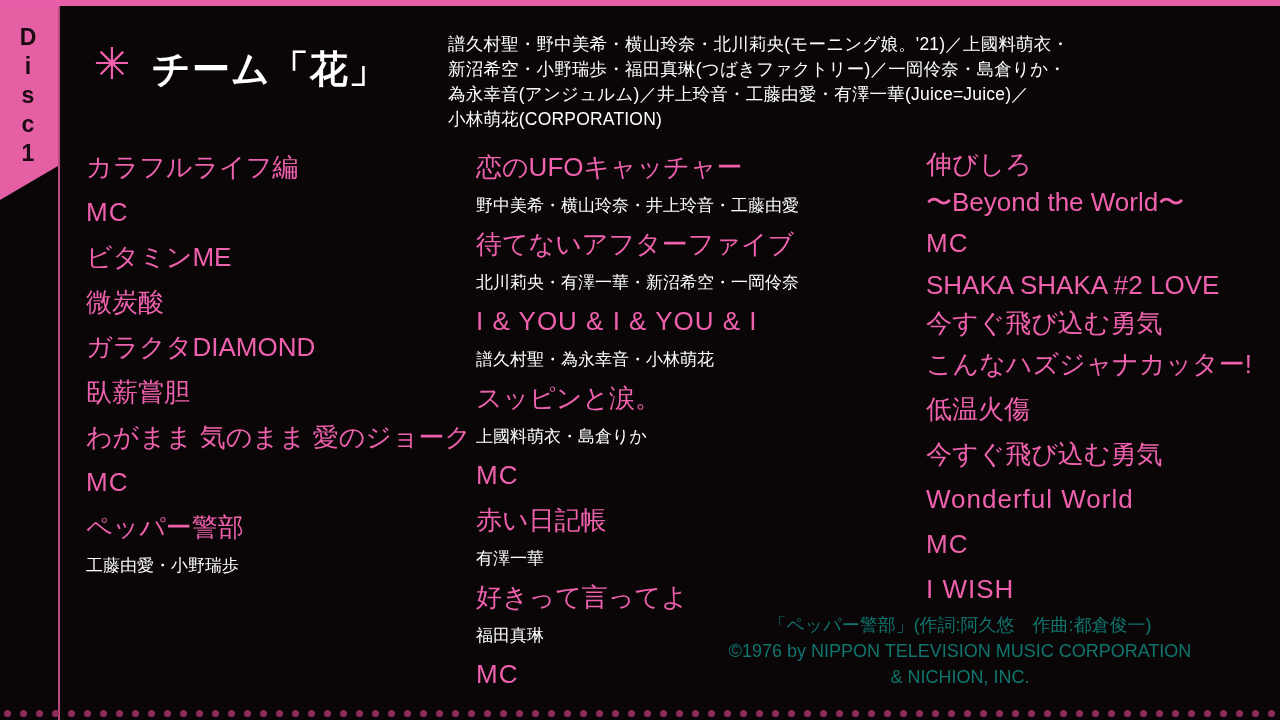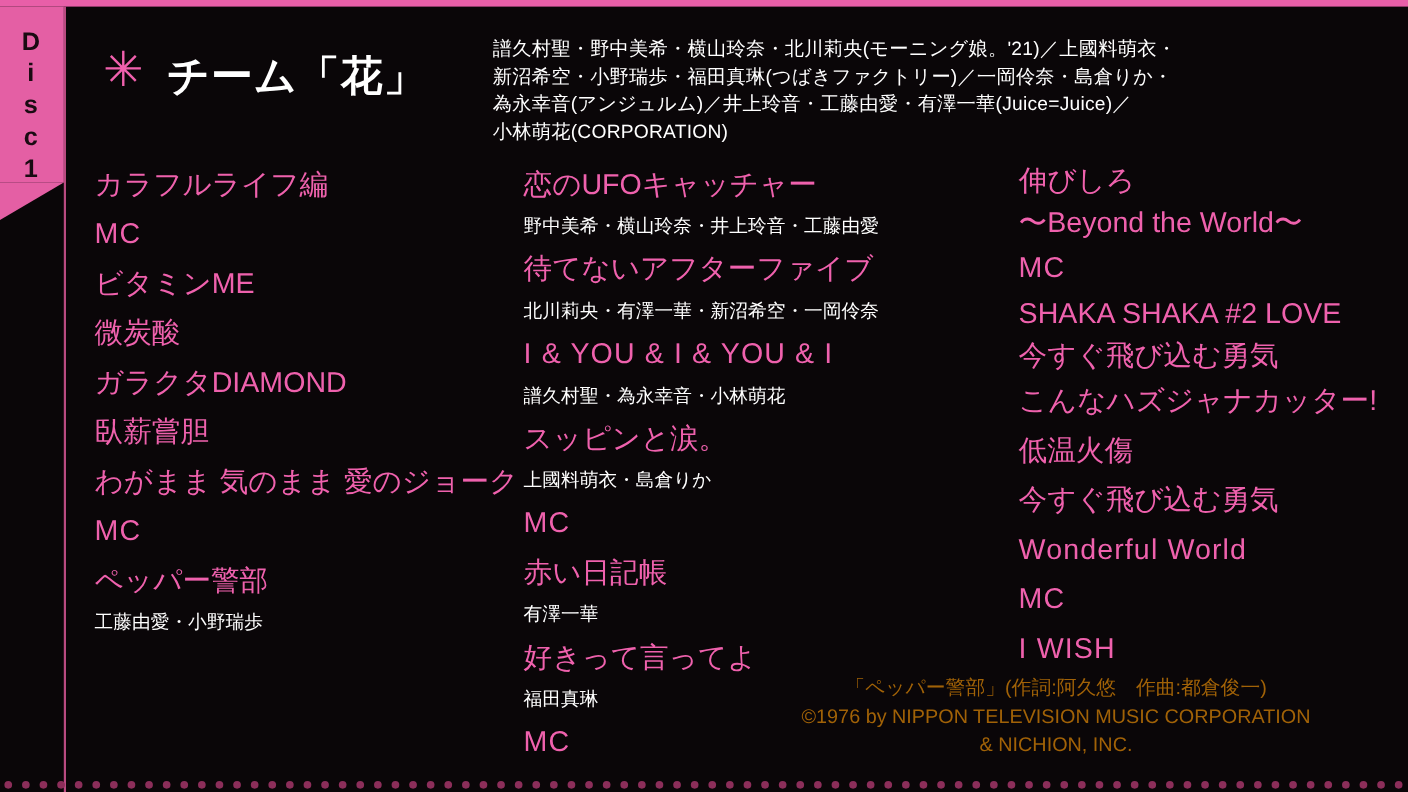--- a/index.html
+++ b/index.html
@@ -139,21 +139,21 @@
     white-space: nowrap;
   }
 
   
   .copyright {
     position: absolute;
     left: 640px;
     top: 612px;
     width: 640px;
     text-align: center;
-    color: #a16207;
+    color: #0f766e;
     font-size: 18px;
     line-height: 26px;
   }
   .copyright .line1 { letter-spacing: 0px; }
 </style>
 </head>
 <body>
 
 <div id="page">
 

